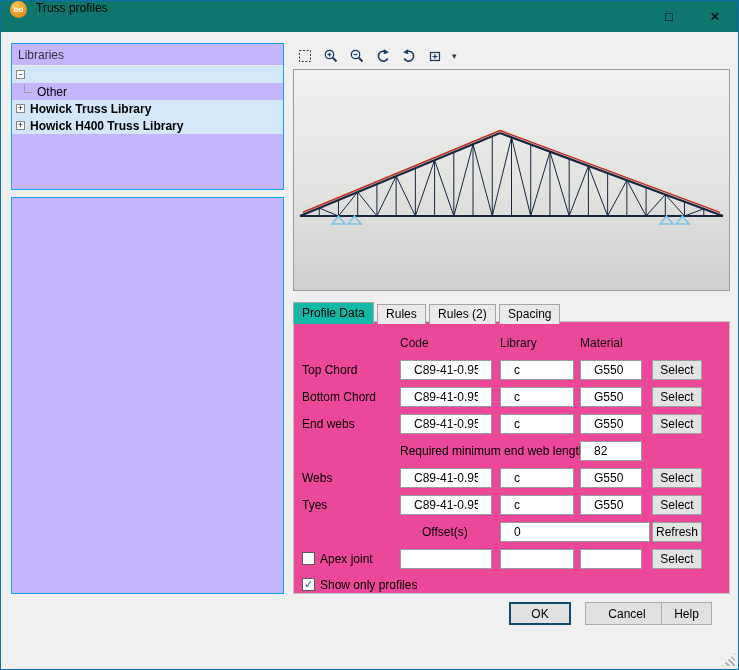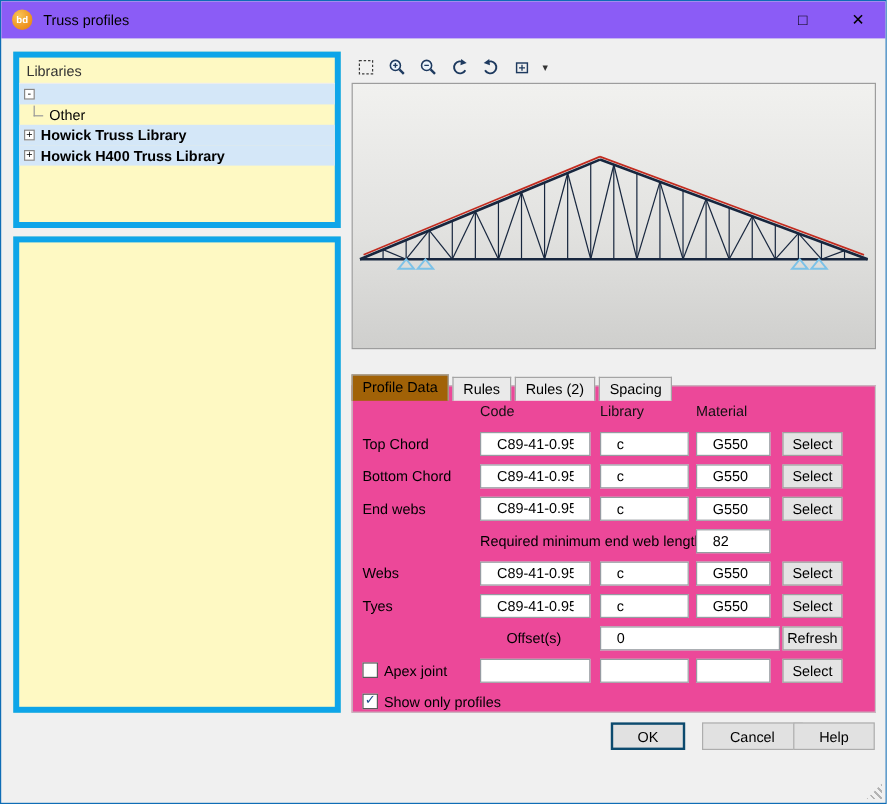--- a/index.html
+++ b/index.html
@@ -1,48 +1,48 @@
 <!DOCTYPE html>
 <html style="--window_border: #0f6db6; --selection: #d4e7f8; --focus: #0078d7;"><head>
 <meta charset="utf-8">
 <style>
   *{box-sizing:border-box;margin:0;padding:0}
   html,body{width:739px;height:670px}
   body{font-family:"Liberation Sans",sans-serif;font-size:12px;color:#000;background:#fff}
   .window{position:relative;width:739px;height:670px;background:#f0f0f0;border:1px solid var(--window_border,#0f6db6);overflow:hidden}
 
   
-  .titlebar{position:absolute;left:0;top:0;width:100%;height:31px;background:#8b5cf6;display:flex;align-items:center;padding-left:9px}
+  .titlebar{position:absolute;left:0;top:0;width:100%;height:31px;background:#0f766e;display:flex;padding-left:9px}
   .logo{width:17px;height:17px;border-radius:50%;background:radial-gradient(circle at 35% 30%,#f9c355,#ef9622 60%,#e07c12);color:#fff;font-size:8px;font-weight:bold;display:flex;align-items:center;justify-content:center;flex:none}
   .title-text{margin-left:9px}
   .win-controls{position:absolute;right:0;top:0;height:31px;display:flex}
   .winbtn{width:46px;height:31px;display:flex;align-items:center;justify-content:center;font-size:13px;background:transparent;border:none;color:#000;font-family:"Liberation Sans",sans-serif}
 
   
-  .panel{position:absolute;background:#fef9c3;border:5px solid #0ea5e9}
+  .panel{position:absolute;background:#c4b5fd;border:1px solid #0ea5e9}
   .tree-header{height:22px;line-height:22px;padding-left:6px;color:#333;border-bottom:1px solid #ededed}
   .tree-item{height:17px;display:flex;align-items:center;padding-left:4px;width:100%}
   .tree-item.hl{background:#d4e7f8}
   .tree-item.bold .tree-label{font-weight:bold}
   .tree-label{margin-left:5px;white-space:nowrap}
   .glyph-box{width:9px;height:9px;border:1px solid #868686;background:#fff;font-size:9px;line-height:7px;text-align:center;flex:none}
   .corner{width:8px;height:9px;border-left:1px solid #9a9a9a;border-bottom:1px solid #9a9a9a;margin-left:8px;margin-bottom:7px;flex:none}
 
   
   .toolbar{position:absolute;left:292px;top:43px;height:23px;display:flex;align-items:center;gap:2px}
   .tbtn{width:24px;height:22px;display:flex;align-items:center;justify-content:center;background:transparent;border:1px solid transparent}
   .dd-arrow{font-size:9px;color:#333;padding:0 3px}
 
   
   .preview{position:absolute;left:292px;top:68px;width:437px;height:222px;border:1px solid #9d9d9d;background:linear-gradient(180deg,#f1f1ef 0%,#e2e2e0 55%,#cfcfcd 100%)}
 
   
   .tabs{position:absolute;left:292px;top:299px;height:22px;z-index:3}
   .tab{display:inline-block;height:20px;line-height:18px;padding:0 8px;border:1px solid #a5a5a5;border-bottom:none;background:#eaeaea;margin-top:2px;vertical-align:bottom}
-  .tab.active{height:22px;line-height:21px;margin-top:12px;background:#a16207;position:relative;z-index:4}
+  .tab.active{height:22px;line-height:21px;margin-top:2px;background:#14b8a6;position:relative;z-index:4}
   .tabpage{position:absolute;left:292px;top:320px;width:437px;height:273px;border:1px solid #c3c3c3;background:#ec4899;z-index:1}
 
   .chead{position:absolute;white-space:nowrap;color:#111}
   .flabel{position:absolute;line-height:20px;white-space:nowrap}
   .tinput{position:absolute;height:20px;border:1px solid #969ba1;background:#fff;padding:0 13px;font:12px "Liberation Sans",sans-serif;color:#000}
   .sbtn{position:absolute;height:20px;background:#e4e4e4;border:1px solid #9f9f9f;font:12px "Liberation Sans",sans-serif;color:#000}
   .cb{position:absolute;width:13px;height:13px;border:1px solid #5a5a5a;background:#fff;font-size:11px;line-height:11px;text-align:center;color:#24508f}
 
   
   .btn{position:absolute;height:23px;background:#e1e1e1;border:1px solid #adadad;font:12px "Liberation Sans",sans-serif;color:#000}
@@ -241,16 +241,16 @@
     <input class="tinput" style="left: 206px; top: 227px; width: 74px;" value="">
     <input class="tinput" style="left: 286px; top: 227px; width: 62px;" value="">
     <button class="sbtn" style="left:358px;top:227px;width:50px">Select</button>
 
     <span class="cb" style="left:8px;top:256px">✓</span>
     <span class="flabel" style="left:26px;top:253px">Show only profiles</span>
   </div>
 
   <button class="btn default" style="left:508px;top:601px;width:62px">OK</button>
   <button class="btn" style="left:584px;top:601px;width:84px">Cancel</button>
-  <button class="btn" style="left:660px;top:601px;width:68px">Help</button>
+  <button class="btn" style="left:660px;top:601px;width:51px">Help</button>
 
   <div class="grip"></div>
 </div>
 
 </body></html>

